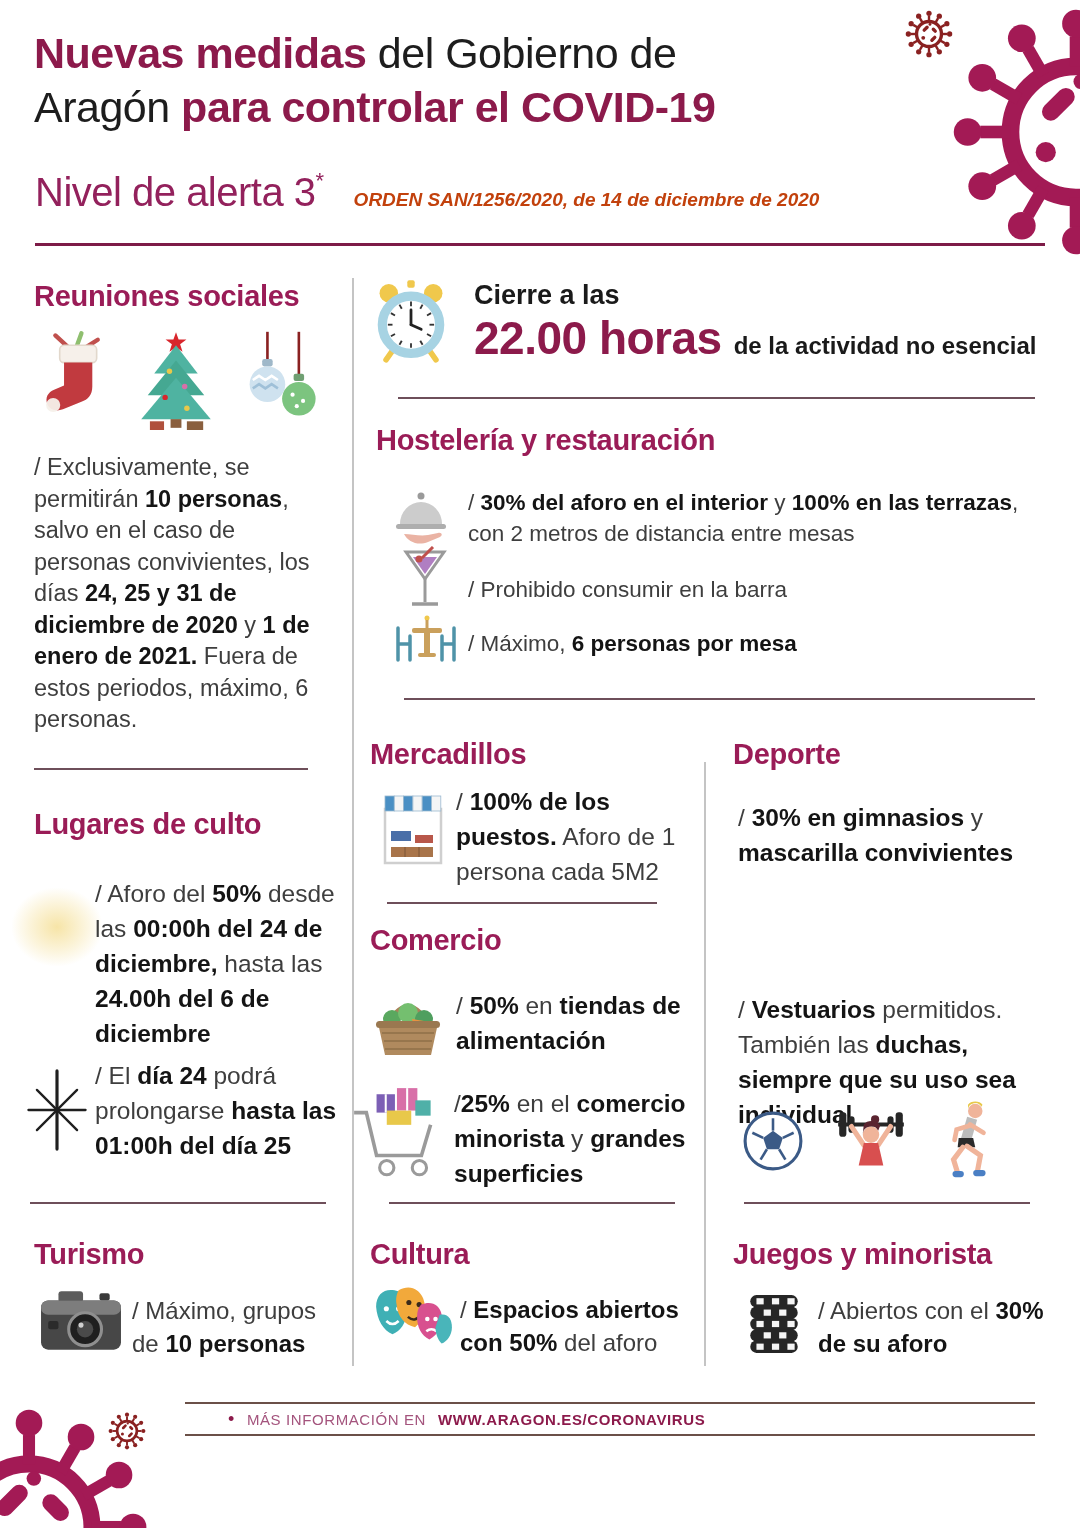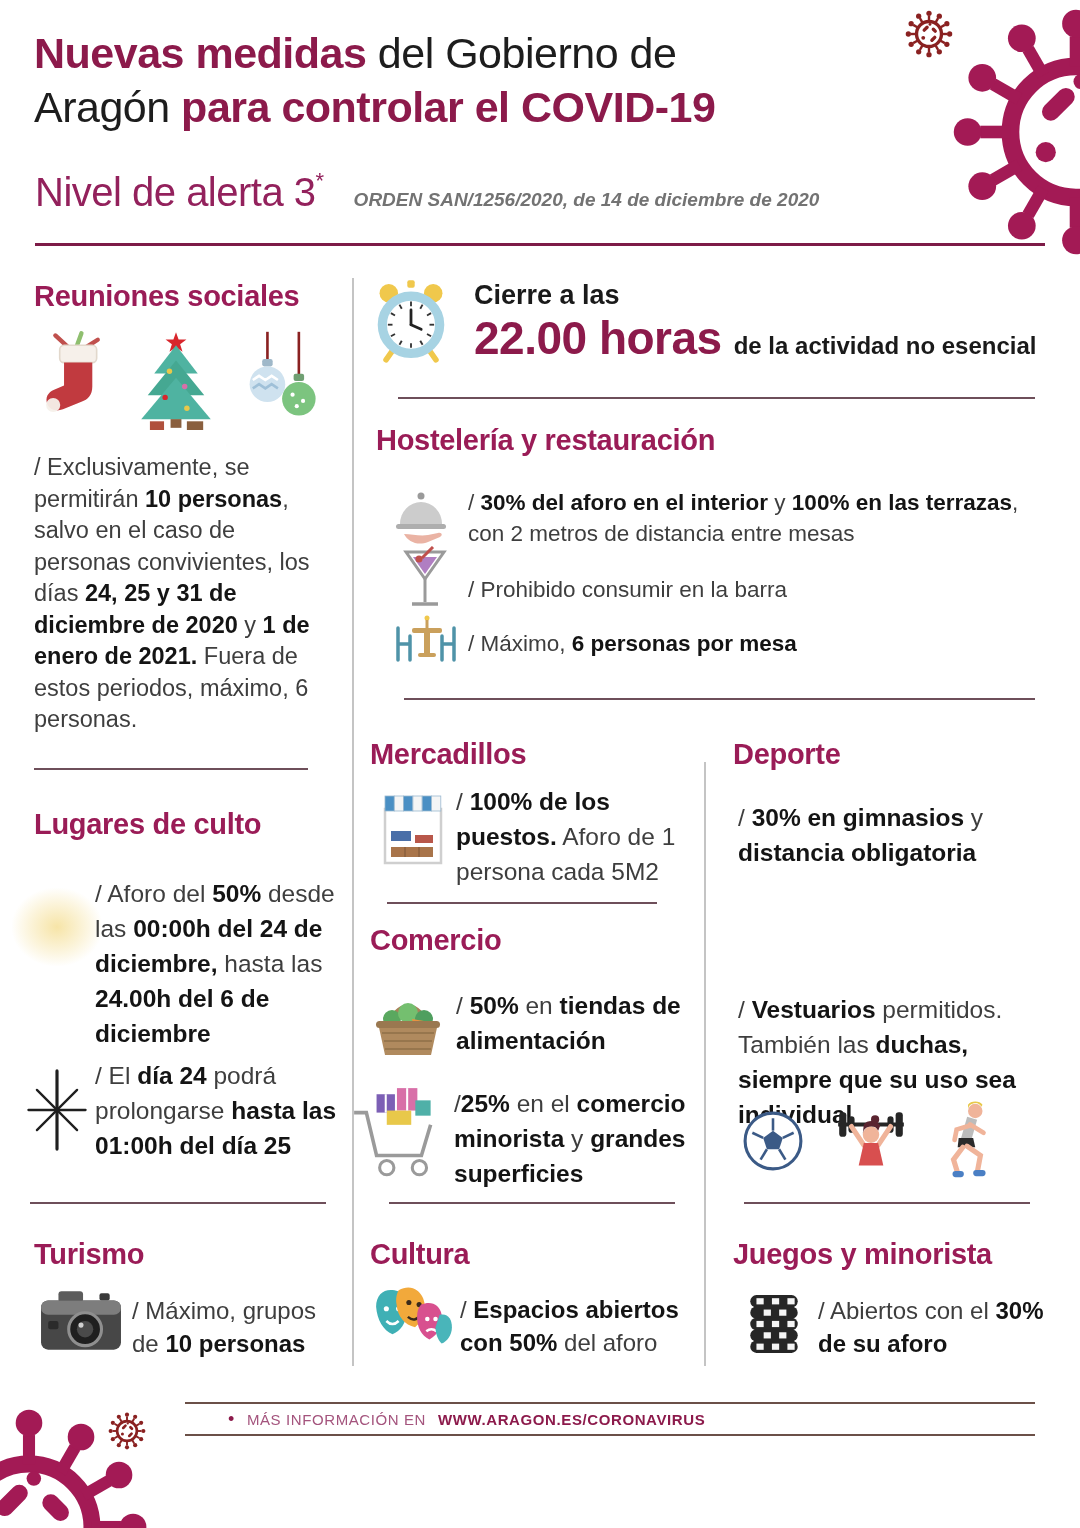--- a/index.html
+++ b/index.html
@@ -6,21 +6,21 @@
   .page{position:relative;width:1080px;height:1528px;margin:0 auto;background:#ffffff;
         overflow:hidden;font-family:"Liberation Sans","DejaVu Sans",sans-serif;color:#3e3e3e;}
   .abs{position:absolute;}
   
   .title{font-size:43px;line-height:54px;font-weight:400;color:#1d1d1d;letter-spacing:-0.5px;}
   .title .sb{font-weight:700;}
   .title .sa{color:#8C1A4B;}
   .alert-row{display:flex;align-items:baseline;gap:30px;}
   .alert{font-size:40px;color:#93215C;letter-spacing:-0.5px;}
   .alert sup{font-size:22px;vertical-align:18px;}
-  .order{font-style:italic;font-weight:700;font-size:19px;color:#737373;}
+  .order{font-style:italic;font-weight:700;font-size:19px;color:#c2410c;}
   .sec-title{font-size:29px;font-weight:700;color:#9A1C57;letter-spacing:-0.3px;}
   .rich{color:#3e3e3e;}
   .rich .sb{font-weight:700;color:#141414;}
   .body-lg{font-size:23.5px;line-height:31.5px;}
   .body-md{font-size:24.5px;line-height:35px;}
   .body-sm{font-size:24px;line-height:33px;}
   .body-host{font-size:22.5px;line-height:31px;}
   .closure-l1{font-size:27px;font-weight:700;color:#1a1a1a;}
   .closure-l2{display:flex;align-items:baseline;}
   .closure-time{font-size:46px;font-weight:700;color:#8C1A4B;letter-spacing:-0.5px;}
@@ -322,21 +322,21 @@
     <path d="M35,36 q7,6 12,-2" fill="none" stroke="#3a2a1a" stroke-width="2.5"></path>
     <path d="M48,24 c10,-4 18,0 20,10 c2,10 -4,20 -12,24 c-8,-4 -12,-12 -12,-22 c0,-5 1,-9 4,-12 z" fill="#d8508f"></path>
     <circle cx="54" cy="38" r="2.2" fill="#ffffff"></circle>
       <circle cx="62" cy="38" r="2.2" fill="#ffffff"></circle>
     <path d="M53,50 q5,-4 10,0" fill="none" stroke="#ffffff" stroke-width="2.5"></path>
     <path d="M66,34 c8,-2 12,4 12,12 c0,8 -5,14 -10,16 c-4,-4 -6,-10 -6,-16 z" fill="#49b5ba"></path>
   </svg>
   <div class="abs rich body-sm" style="left:460px;top:1293px;width:258px"><span>/ </span><span class="sb">Espacios abiertos con 50%</span><span> del aforo</span></div>
 
   <div class="abs sec-title" style="left:733px;top:738px">Deporte</div>
-  <div class="abs rich body-md" style="left:738px;top:800px;width:308px"><span>/ </span><span class="sb">30% en gimnasios</span><span> y </span><span class="sb">distancia obligatoria</span></div>
+  <div class="abs rich body-md" style="left:738px;top:800px;width:308px"><span>/ </span><span class="sb">30% en gimnasios</span><span> y </span><span class="sb">mascarilla convivientes</span></div>
   <div class="abs rich body-md" style="left:738px;top:992px;width:318px"><span>/ </span><span class="sb">Vestuarios</span><span> permitidos. También las </span><span class="sb">duchas, siempre que su uso sea individual</span></div>
 
   <svg class="abs ic" style="left:742px;top:1110px" width="62" height="62" viewBox="0 0 60 60">
     <circle cx="30" cy="30" r="27" fill="#ffffff" stroke="#3b5a86" stroke-width="3"></circle>
     <polygon points="30,20 39.5,27 35.9,38 24.1,38 20.5,27" fill="#3b5a86"></polygon>
     <g stroke="#3b5a86" stroke-width="2.5">
       <line x1="30" y1="20" x2="30" y2="8"></line>
         <line x1="39.5" y1="27" x2="50" y2="22"></line>
       <line x1="35.9" y1="38" x2="42" y2="48"></line>
         <line x1="24.1" y1="38" x2="18" y2="48"></line>

